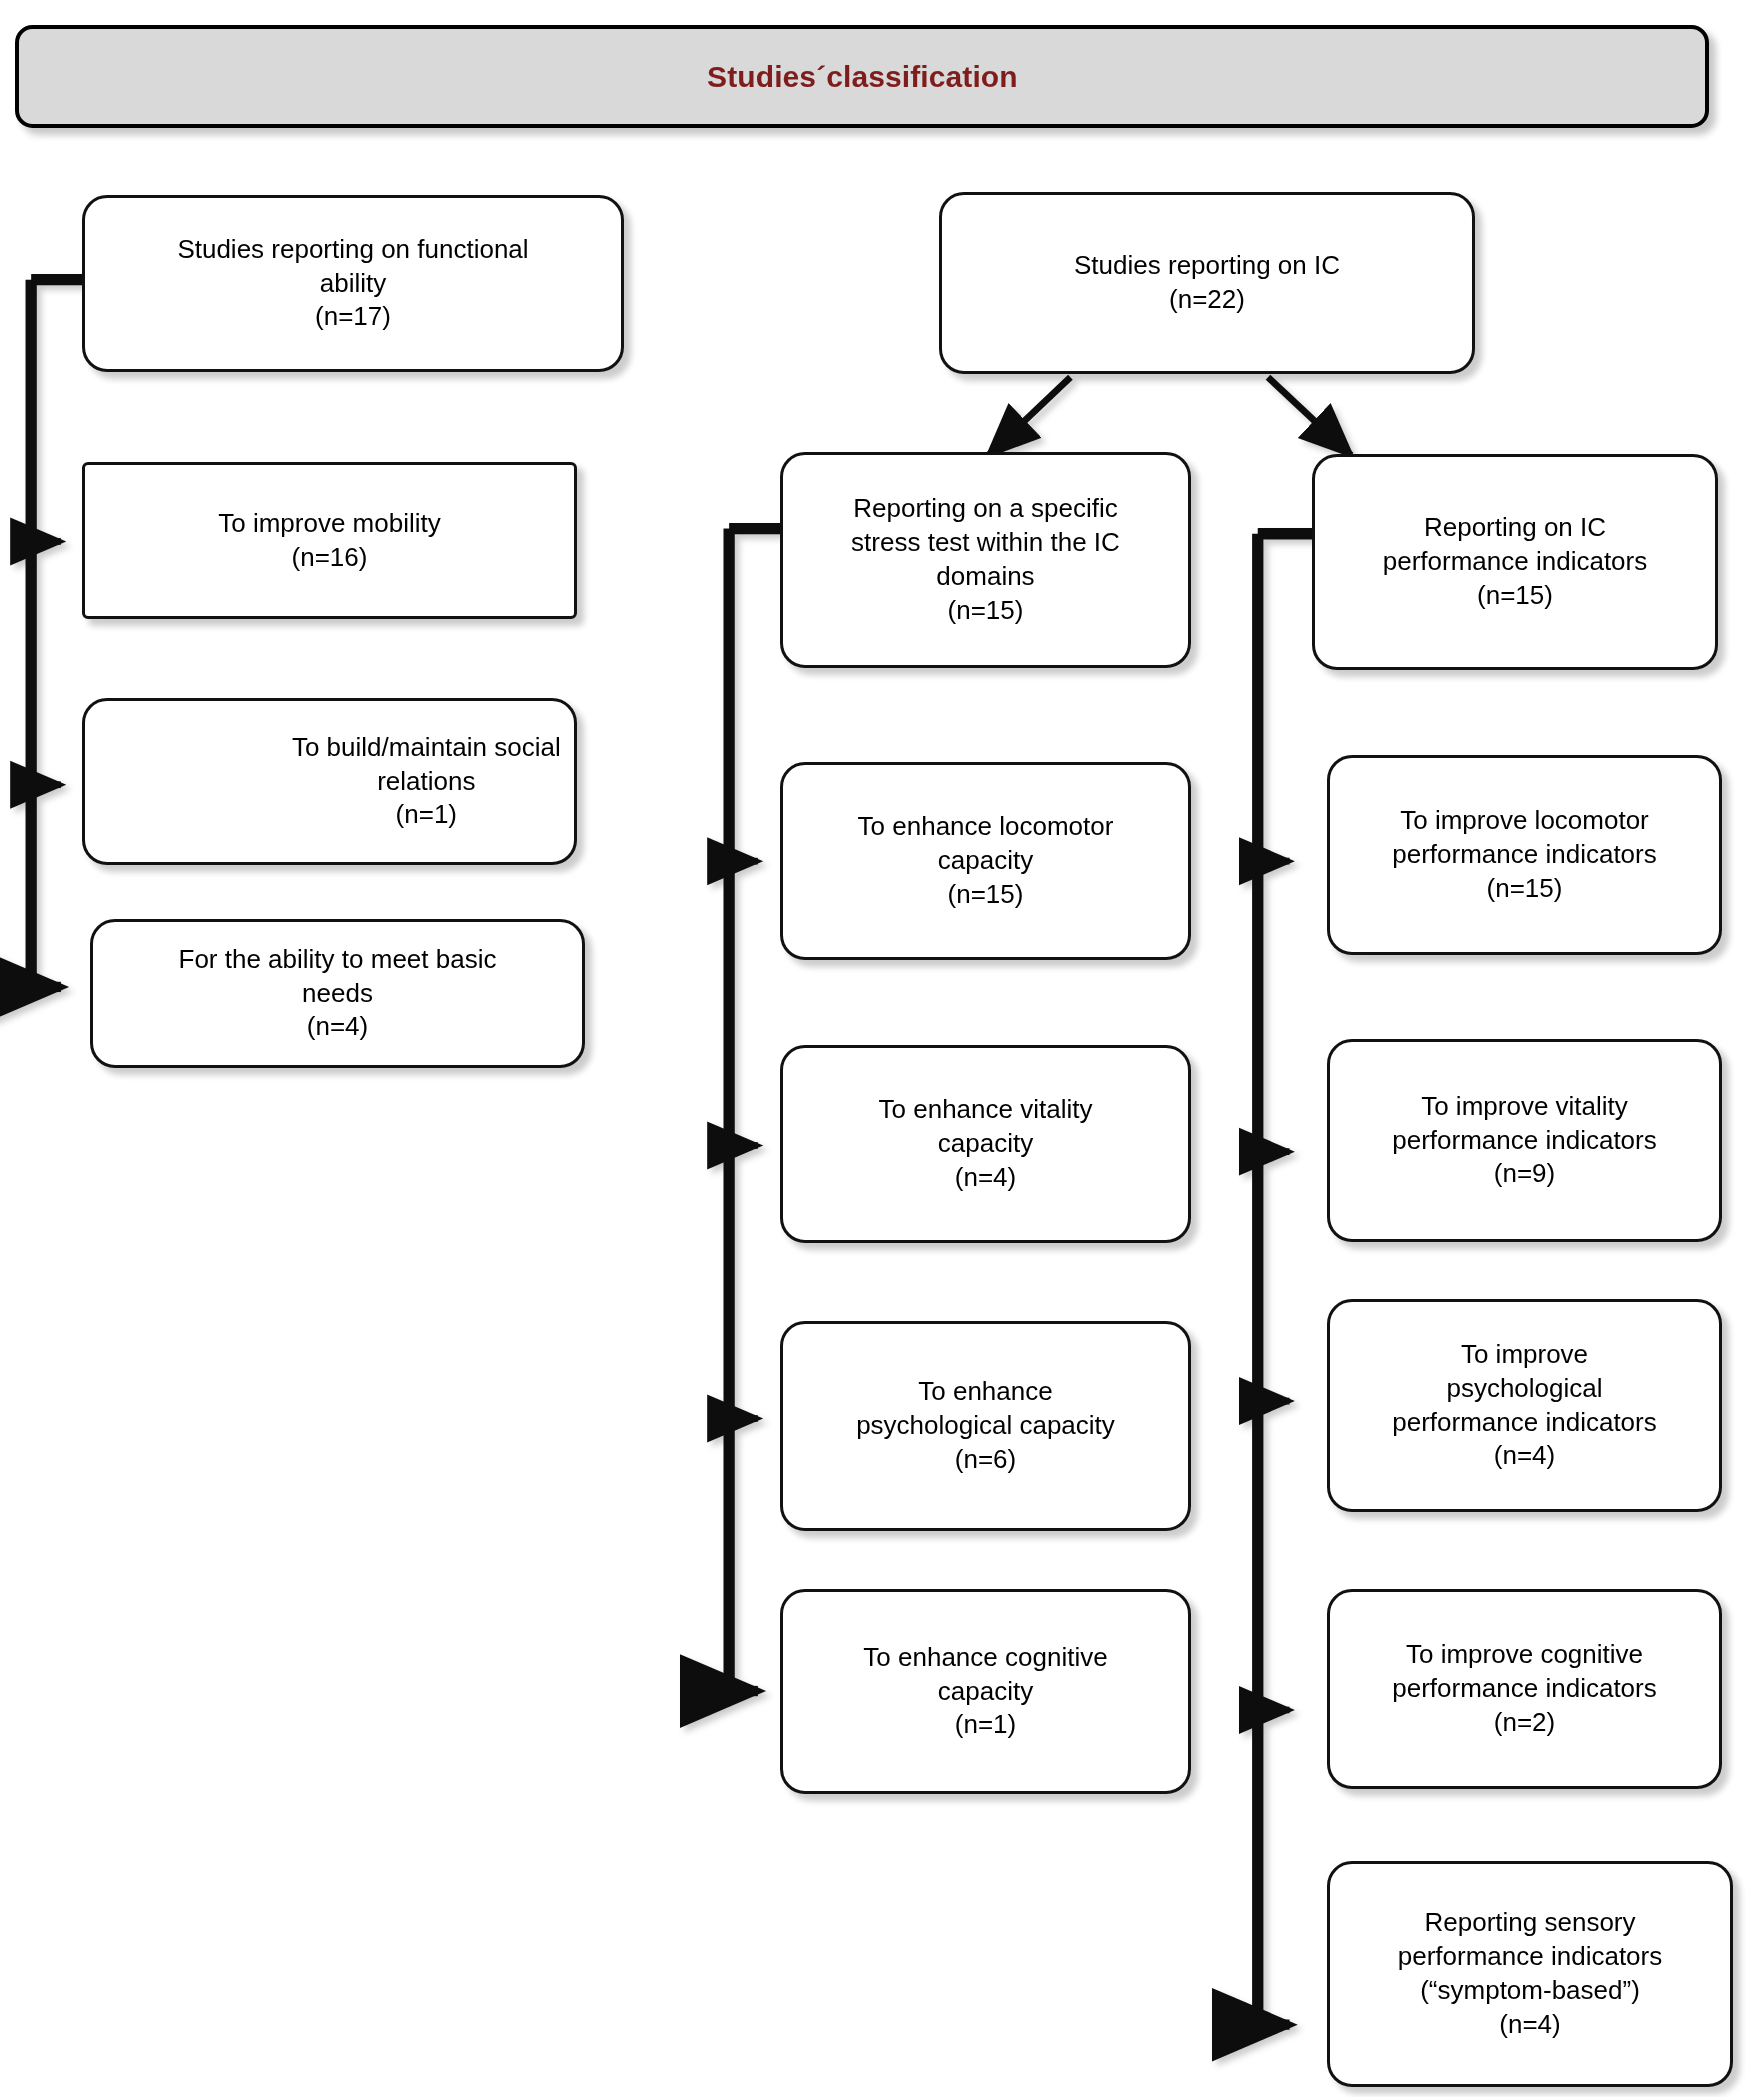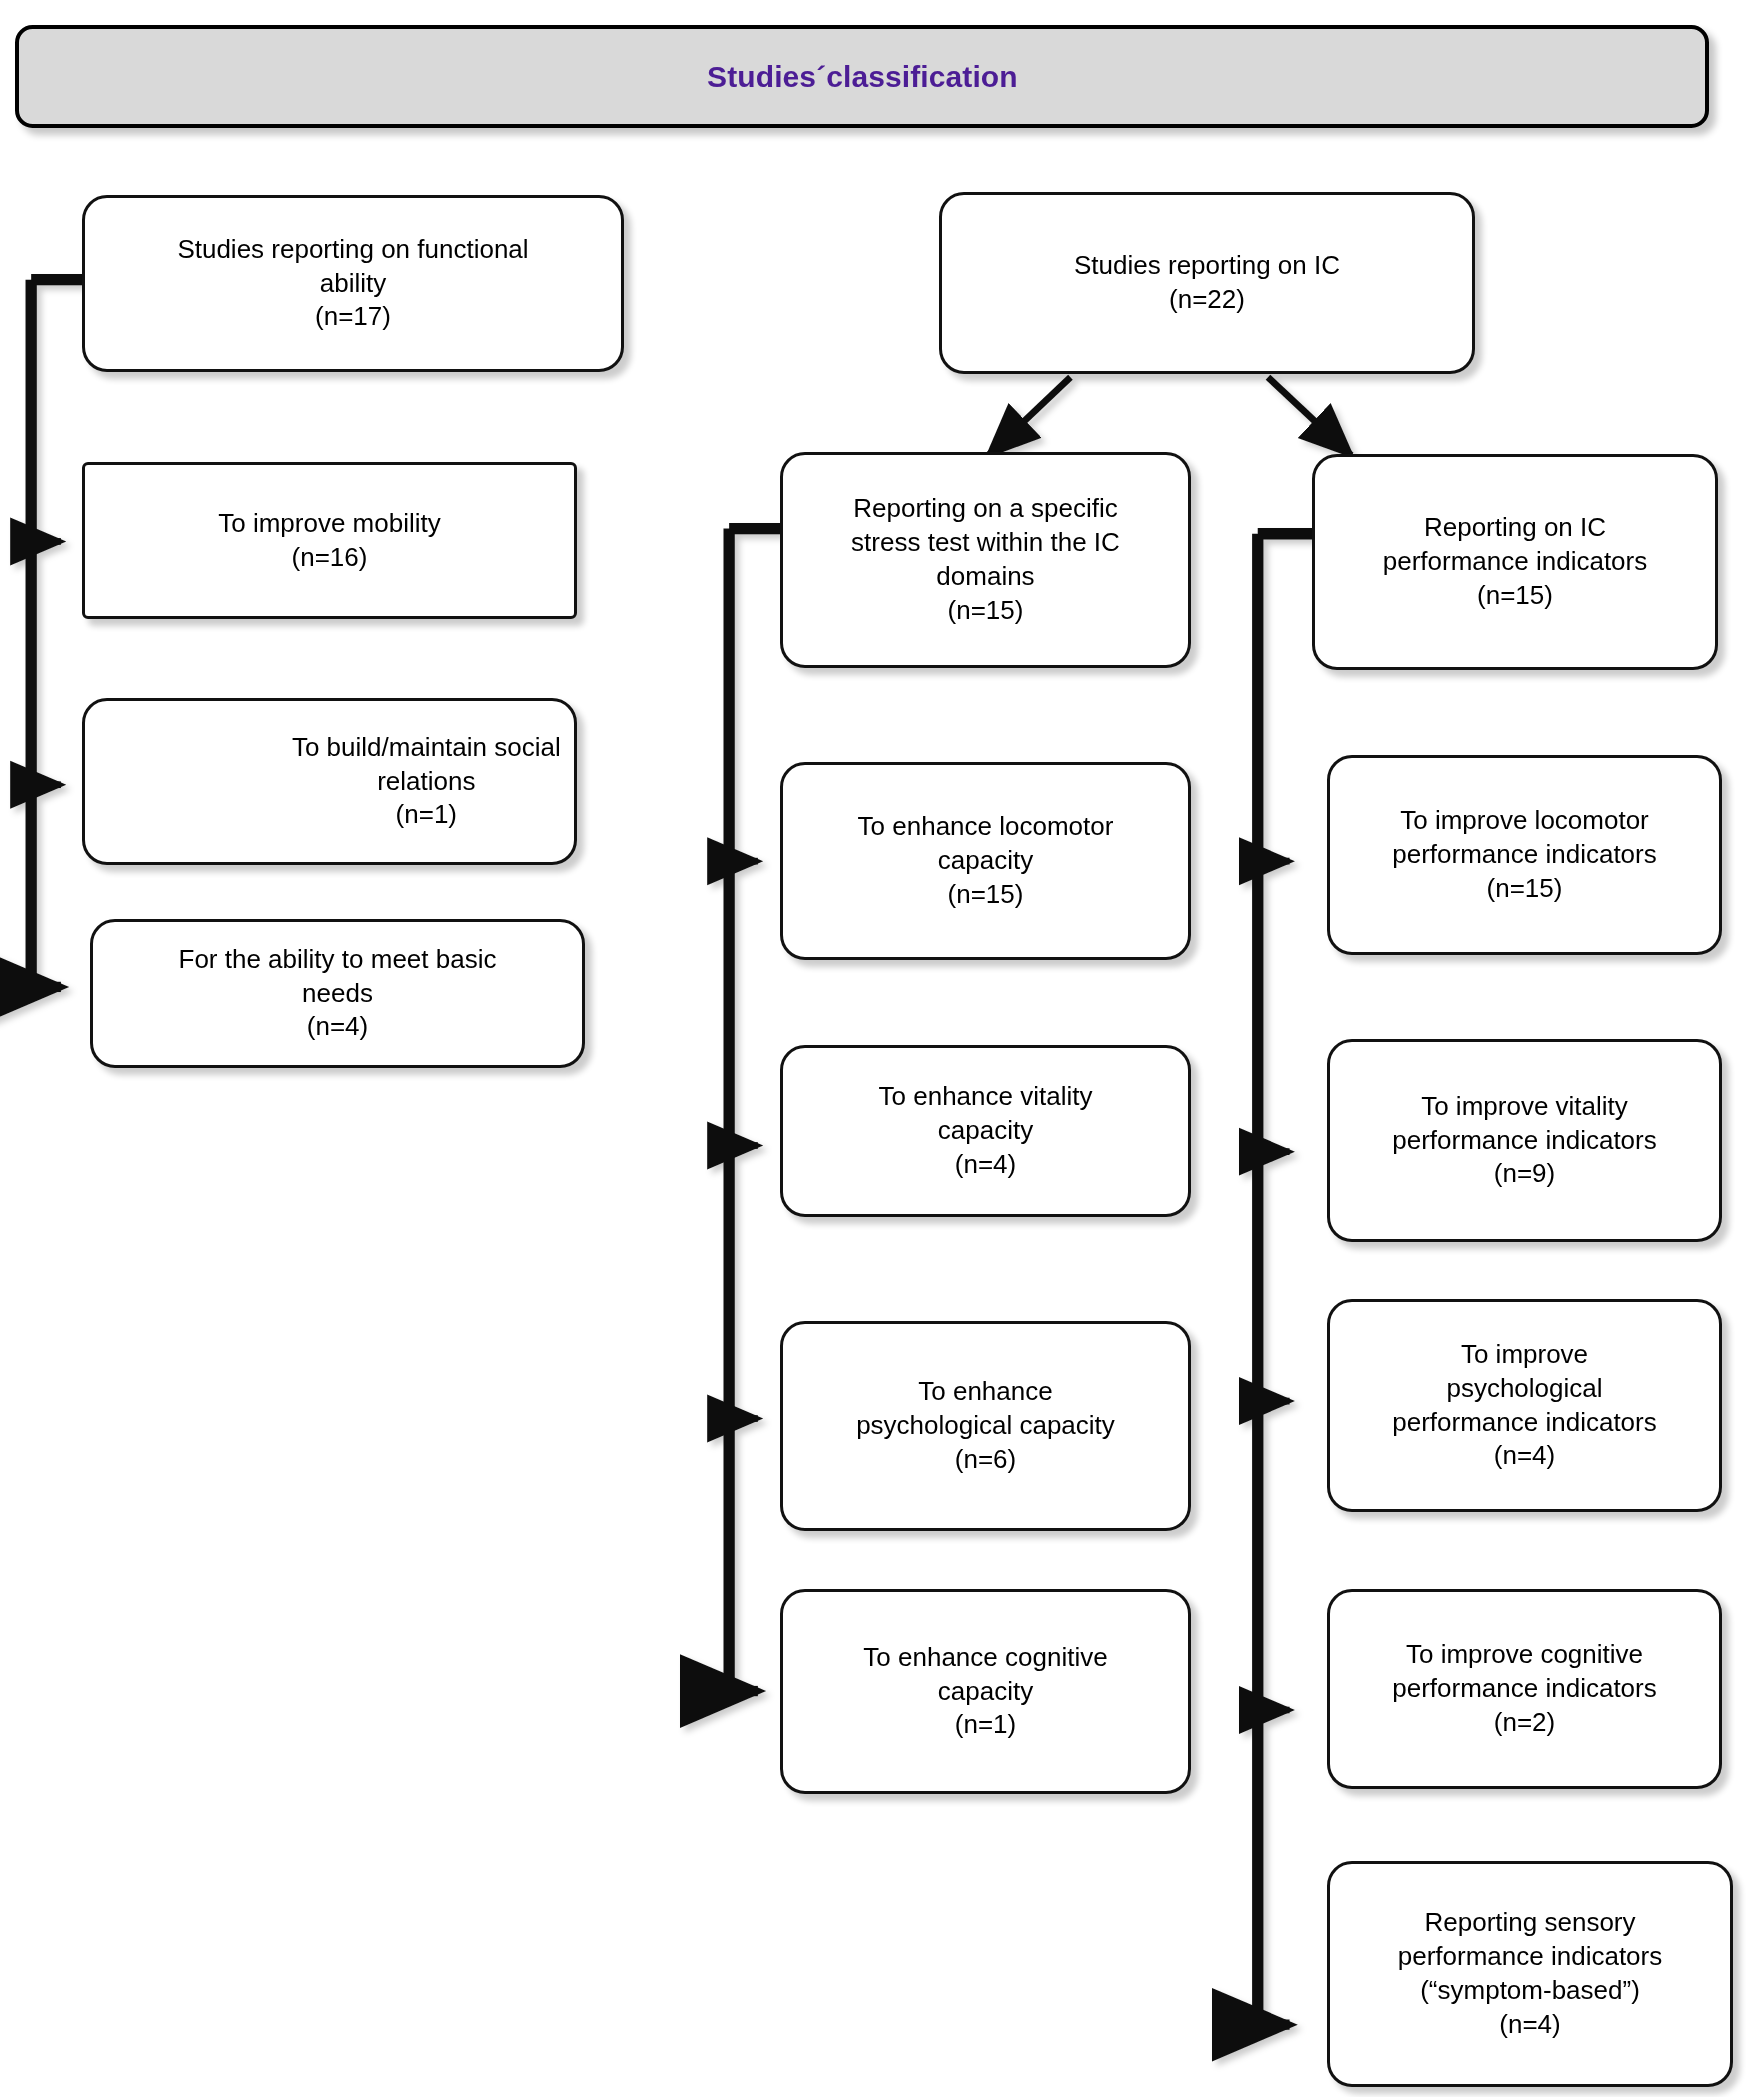--- a/index.html
+++ b/index.html
@@ -14,21 +14,21 @@
     position:absolute;
     left:15.4px;top:25px;width:1694px;height:103px;
     background:#d9d9d9;
     border:4.6px solid #000000;
     border-radius:17.5px;
     box-sizing:border-box;
     display:flex;align-items:center;justify-content:center;
     box-shadow:6.2px 6.2px 7.2px rgba(0,0,0,.22);
   }
   .title-bar .title-text{
-    font-size:30px;font-weight:bold;color:#4c1d95;letter-spacing:0.1px;
+    font-size:30px;font-weight:bold;color:#7f1d1d;letter-spacing:0.1px;
     white-space:nowrap;
   }
 
   
   .node{
     position:absolute;
     background:#ffffff;
     border:3.1px solid #111111;
     border-radius:25px;
     box-sizing:border-box;
@@ -127,21 +127,21 @@
 domains
 (n=15)</span>
   </div>
 
   <div class="node" style="left:780px;top:762px;width:411px;height:198px;">
     <span class="node-text">To enhance  locomotor
 capacity
 (n=15)</span>
   </div>
 
-  <div class="node" style="left:780px;top:1045px;width:411px;height:172px;">
+  <div class="node" style="left:780px;top:1045px;width:411px;height:198px;">
     <span class="node-text">To enhance vitality
 capacity
 (n=4)</span>
   </div>
 
   <div class="node" style="left:780px;top:1312px;width:411px;height:210px;margin-top:9px;">
     <span class="node-text">To enhance
 psychological capacity
 (n=6)</span>
   </div>

